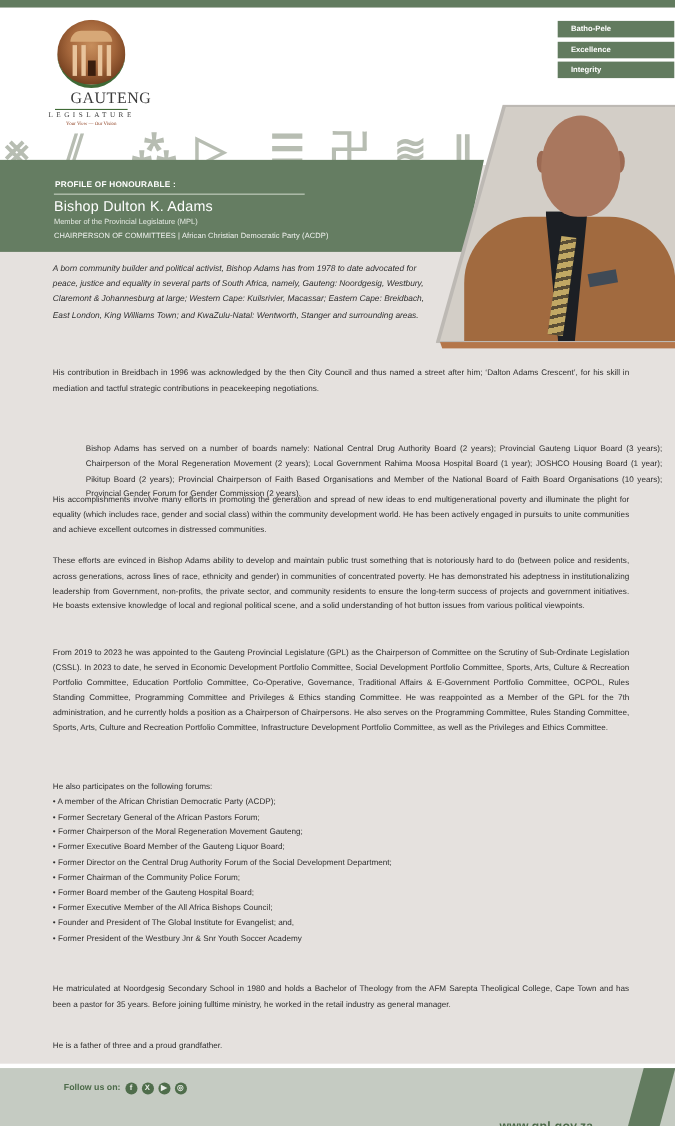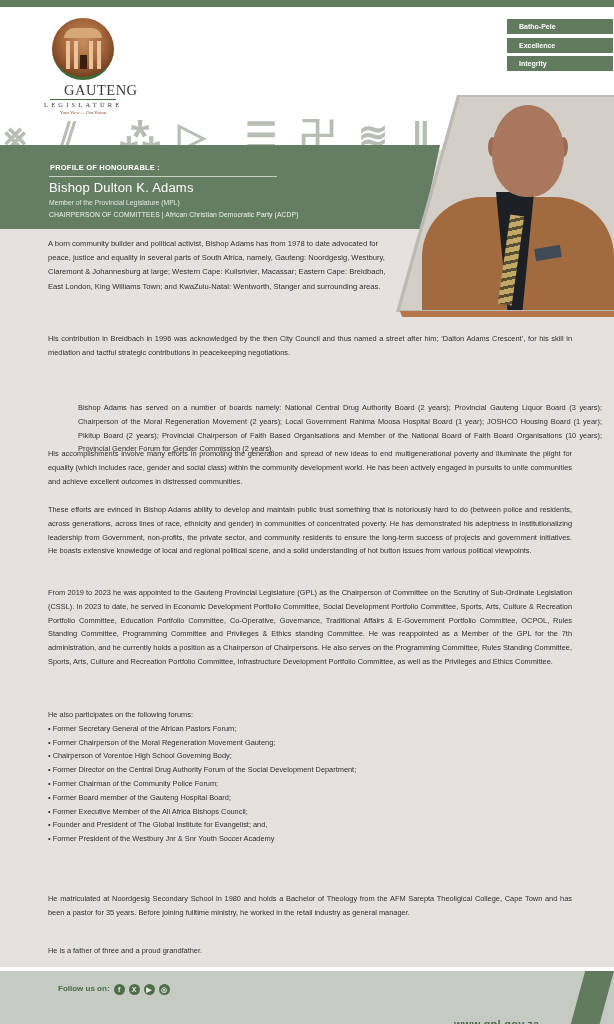--- a/index.html
+++ b/index.html
@@ -138,21 +138,21 @@
     }
     .ear-l { left: 88px; } .ear-r { left: 159px; }
     .portrait-base {
       position: absolute; left: 400px; top: 311px; width: 214px; height: 6px;
       background: #b4764a;
       clip-path: polygon(0 0, 100% 0, 100% 100%, 1% 100%);
     }
     
     .intro {
       position: absolute; left: 48px; top: 237px; width: 342px;
-      font-size: 7.6px; line-height: 14.2px; color: #2f2f2f;
+      font-size: 7.6px; line-height: 14.2px; color: #2f2f2f; font-style: italic;
     }
     .body-text {
       position: absolute; left: 48px; width: 524px;
       font-size: 7.4px; line-height: 13.8px; color: #2f2f2f;
       text-align: justify;
     }
     .p1 { top: 332px; }
     .p2 { top: 401px; margin-left: 30px; }
     .p3 { top: 447px; }
     .p4 { top: 503px; }
@@ -252,23 +252,24 @@
 <p class="intro">A born community builder and political activist, Bishop Adams has from 1978 to date advocated for peace, justice and equality in several parts of South Africa, namely, Gauteng: Noordgesig, Westbury, Claremont &amp; Johannesburg at large; Western Cape: Kuilsrivier, Macassar; Eastern Cape: Breidbach, East London, King Williams Town; and KwaZulu-Natal: Wentworth, Stanger and surrounding areas.</p>
 <p class="body-text p1">His contribution in Breidbach in 1996 was acknowledged by the then City Council and thus named a street after him; ‘Dalton Adams Crescent’, for his skill in mediation and tactful strategic contributions in peacekeeping negotiations.</p>
 <p class="body-text p2">Bishop Adams has served on a number of boards namely: National Central Drug Authority Board (2 years); Provincial Gauteng Liquor Board (3 years); Chairperson of the Moral Regeneration Movement (2 years); Local Government Rahima Moosa Hospital Board (1 year); JOSHCO Housing Board (1 year); Pikitup Board (2 years); Provincial Chairperson of Faith Based Organisations and Member of the National Board of Faith Board Organisations (10 years); Provincial Gender Forum for Gender Commission (2 years).</p>
 <p class="body-text p3">His accomplishments involve many efforts in promoting the generation and spread of new ideas to end multigenerational poverty and illuminate the plight for equality (which includes race, gender and social class) within the community development world. He has been actively engaged in pursuits to unite communities and achieve excellent outcomes in distressed communities.</p>
 <p class="body-text p4">These efforts are evinced in Bishop Adams ability to develop and maintain public trust something that is notoriously hard to do (between police and residents, across generations, across lines of race, ethnicity and gender) in communities of concentrated poverty. He has demonstrated his adeptness in institutionalizing leadership from Government, non-profits, the private sector, and community residents to ensure the long-term success of projects and government initiatives. He boasts extensive knowledge of local and regional political scene, and a solid understanding of hot button issues from various political viewpoints.</p>
 <p class="body-text p5">From 2019 to 2023 he was appointed to the Gauteng Provincial Legislature (GPL) as the Chairperson of Committee on the Scrutiny of Sub-Ordinate Legislation (CSSL). In 2023 to date, he served in Economic Development Portfolio Committee, Social Development Portfolio Committee, Sports, Arts, Culture &amp; Recreation Portfolio Committee, Education Portfolio Committee, Co-Operative, Governance, Traditional Affairs &amp; E-Government Portfolio Committee, OCPOL, Rules Standing Committee, Programming Committee and Privileges &amp; Ethics standing Committee. He was reappointed as a Member of the GPL for the 7th administration, and he currently holds a position as a Chairperson of Chairpersons. He also serves on the Programming Committee, Rules Standing Committee, Sports, Arts, Culture and Recreation Portfolio Committee, Infrastructure Development Portfolio Committee, as well as the Privileges and Ethics Committee.</p>
 
 <div class="forums">
   <p>He also participates on the following forums:</p>
   <ul>
+    <li>A member of the African Christian Democratic Party (ACDP);</li>
     <li>Former Secretary General of the African Pastors Forum;</li>
     <li>Former Chairperson of the Moral Regeneration Movement Gauteng;</li>
-    <li>Chairperson of Vorentoe High School Governing Body;</li>
+    <li>Former Executive Board Member of the Gauteng Liquor Board;</li>
     <li>Former Director on the Central Drug Authority Forum of the Social Development Department;</li>
     <li>Former Chairman of the Community Police Forum;</li>
     <li>Former Board member of the Gauteng Hospital Board;</li>
     <li>Former Executive Member of the All Africa Bishops Council;</li>
     <li>Founder and President of The Global Institute for Evangelist; and,</li>
     <li>Former President of the Westbury Jnr &amp; Snr Youth Soccer Academy</li>
   </ul>
 </div>
 
 <p class="body-text p6">He matriculated at Noordgesig Secondary School in 1980 and holds a Bachelor of Theology from the AFM Sarepta Theoligical College, Cape Town and has been a pastor for 35 years. Before joining fulltime ministry, he worked in the retail industry as general manager.</p>

